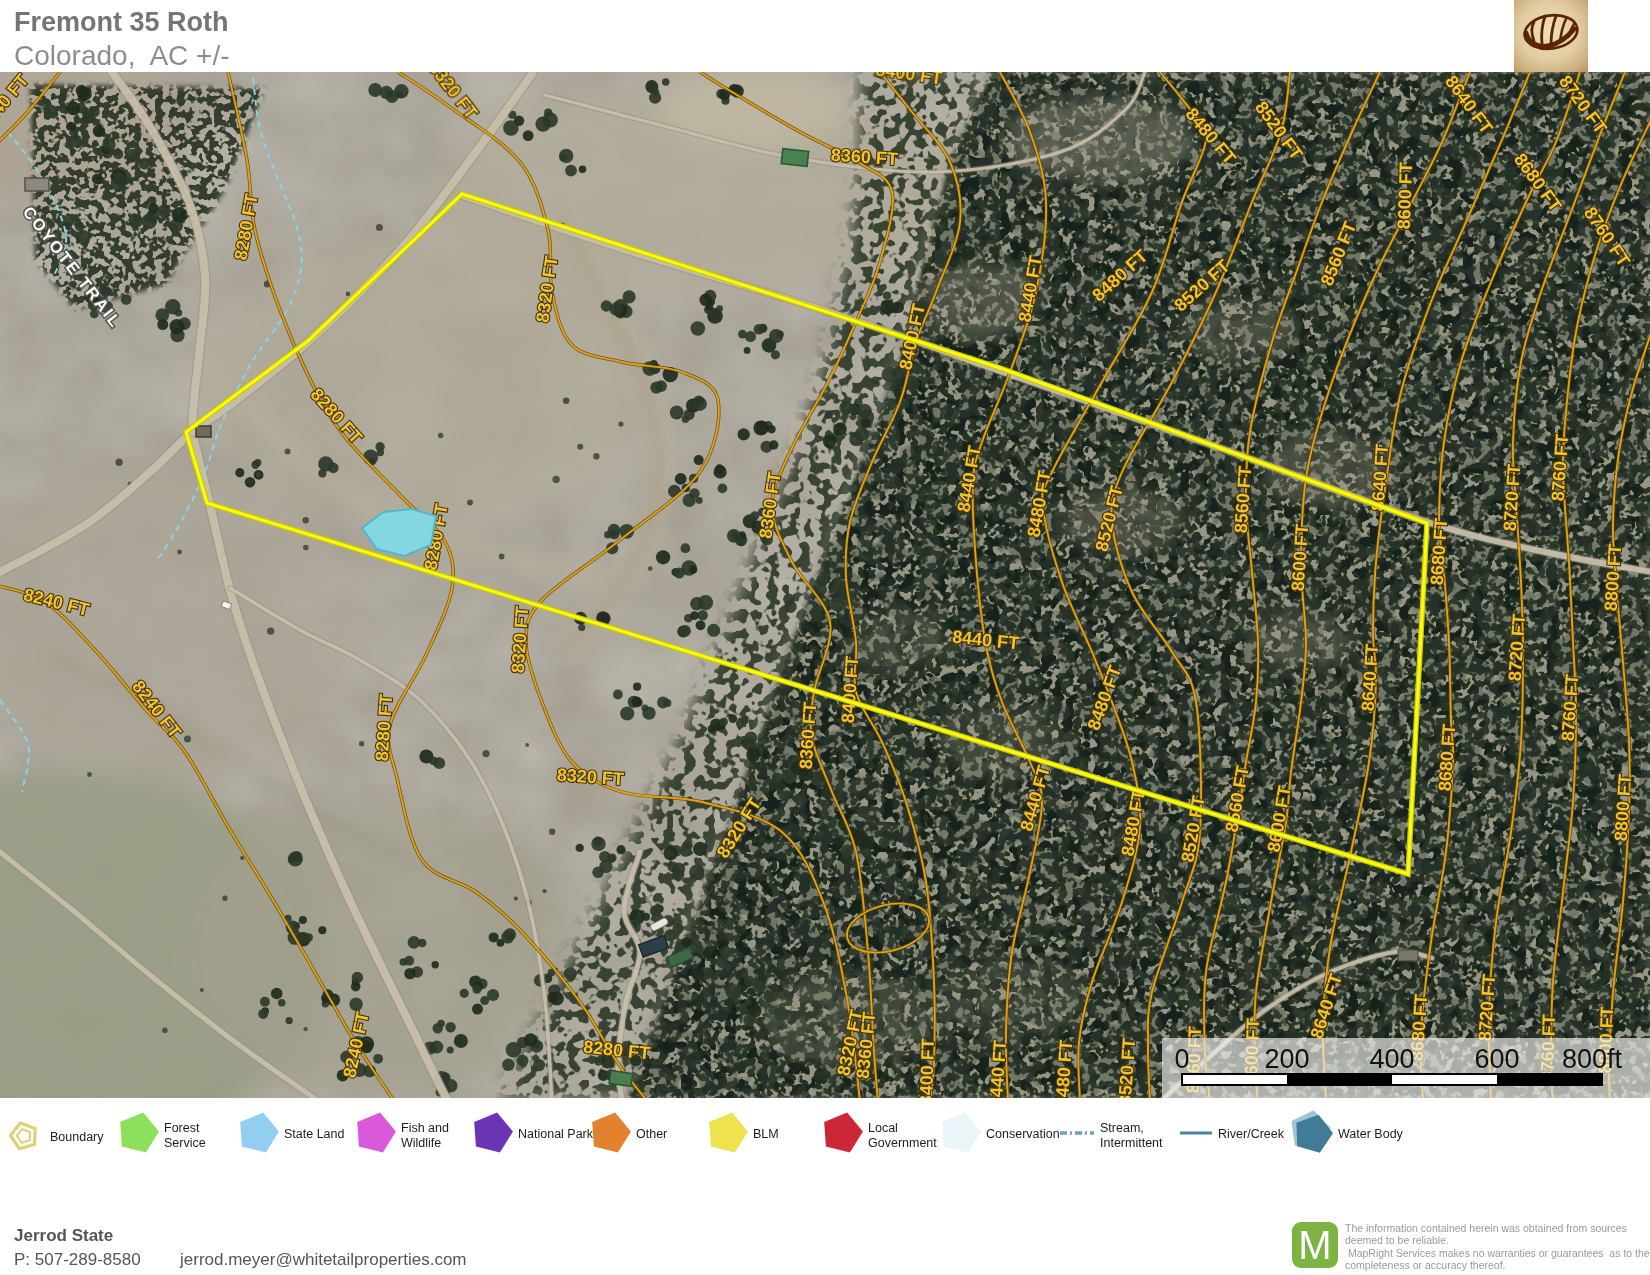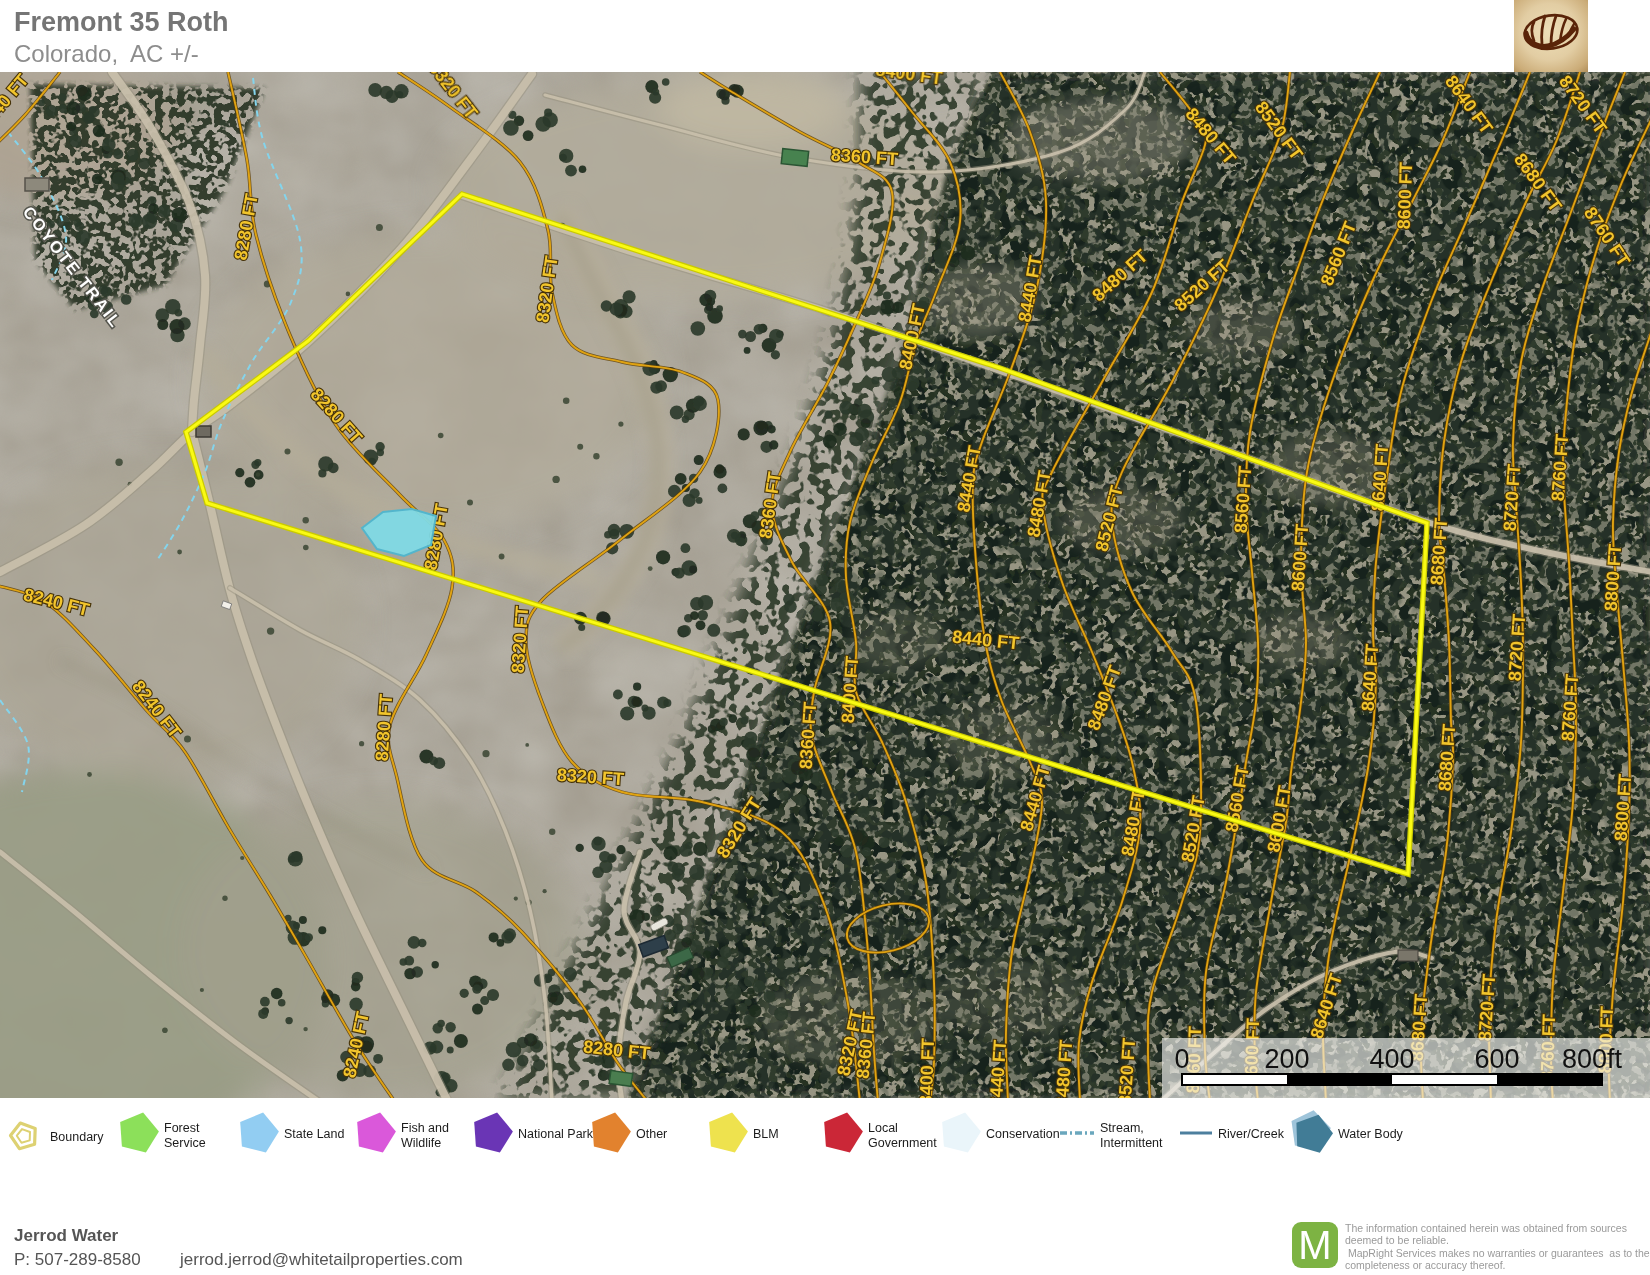--- a/index.html
+++ b/index.html
@@ -3,21 +3,21 @@
 <style>
 html,body{margin:0;padding:0;background:#ffffff;width:1650px;height:1275px;overflow:hidden;
 font-family:"Liberation Sans",sans-serif;}
 .abs{position:absolute;}
 </style></head>
 <body>
 <div style="position:relative;width:1607px;height:1275px;background:#fff">
 
 <div class="abs" style="left:14px;top:7px;font-size:27px;font-weight:bold;color:#757575">Fremont 35 Roth</div>
 
-<div class="abs" style="left:14px;top:40px;font-size:24px;color:#8d8d8d">Colorado,&nbsp; AC +/-</div>
+<div class="abs" style="left:14px;top:40px;font-size:28px;color:#8d8d8d">Colorado,&nbsp; AC +/-</div>
 
 <svg width="74" height="72" viewBox="0 0 74 72" style="position:absolute;left:1514px;top:0">
 <defs>
 <radialGradient id="parch" cx="48%" cy="44%" r="78%">
 <stop offset="0%" stop-color="#eedfb8"></stop>
           <stop offset="50%" stop-color="#e2cda3"></stop>
 <stop offset="82%" stop-color="#cbac78"></stop>
           <stop offset="100%" stop-color="#ad8a55"></stop>
 </radialGradient>
 </defs>
@@ -830,21 +830,21 @@
 <text x="1100" y="1147" font-family="Liberation Sans, sans-serif" font-size="12.5" fill="#1c1c1c">Intermittent</text>
 
 <line x1="1180" y1="1133" x2="1212" y2="1133" stroke="#4d7f9e" stroke-width="3"></line>
 <text x="1218" y="1138" font-family="Liberation Sans, sans-serif" font-size="12.5" fill="#1c1c1c">River/Creek</text>
 
 <polygon points="1313.6,1110.3 1330.8,1128.1 1319.2,1149.9 1294.9,1145.6 1291.5,1121.1" fill="#9ec4da"></polygon>
 <polygon points="1318.5,1114.8 1333.0,1133.3 1319.8,1152.8 1297.2,1146.3 1296.4,1122.8" fill="#417c96"></polygon>
 <text x="1338" y="1138" font-family="Liberation Sans, sans-serif" font-size="12.5" fill="#1c1c1c">Water Body</text>
 </svg>
 
-<div class="abs" style="left:14px;top:1226px;font-size:17px;font-weight:bold;color:#555">Jerrod Water</div>
+<div class="abs" style="left:14px;top:1226px;font-size:17px;font-weight:bold;color:#555">Jerrod State</div>
 
 <div class="abs" style="left:14px;top:1250px;font-size:17px;color:#555">P: 507-289-8580</div>
 
-<div class="abs" style="left:180px;top:1250px;font-size:17px;color:#555">jerrod.jerrod@whitetailproperties.com</div>
+<div class="abs" style="left:180px;top:1250px;font-size:17px;color:#555">jerrod.meyer@whitetailproperties.com</div>
 
 <div class="abs" style="left:1292px;top:1222px;width:46px;height:46px;background:#7db343;border-radius:9px;color:#fff;font-size:40px;text-align:center;line-height:46px;font-family:'Liberation Sans',sans-serif">M</div>
 
 <div class="abs" style="left:1345px;top:1222px;width:314px;font-size:10.5px;line-height:12.3px;color:#9a9a9a">The information contained herein was obtained from sources deemed to be reliable.<br>&nbsp;MapRight Services makes no warranties or guarantees&nbsp; as to the completeness or accuracy thereof.</div>
 </div>
 </body></html>

